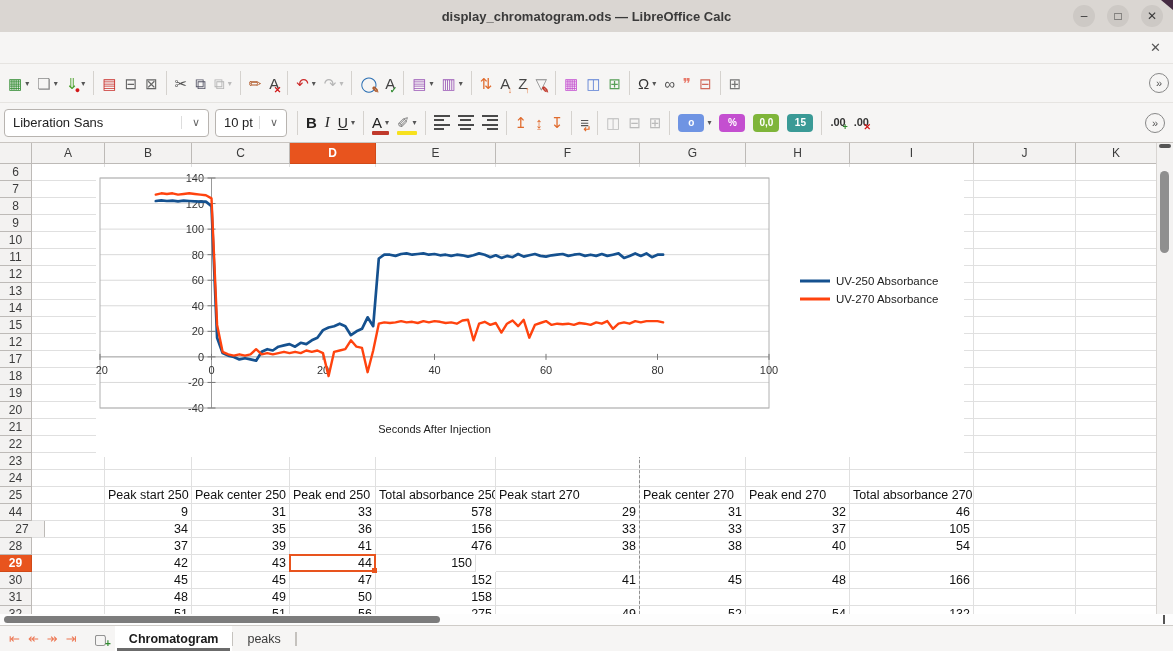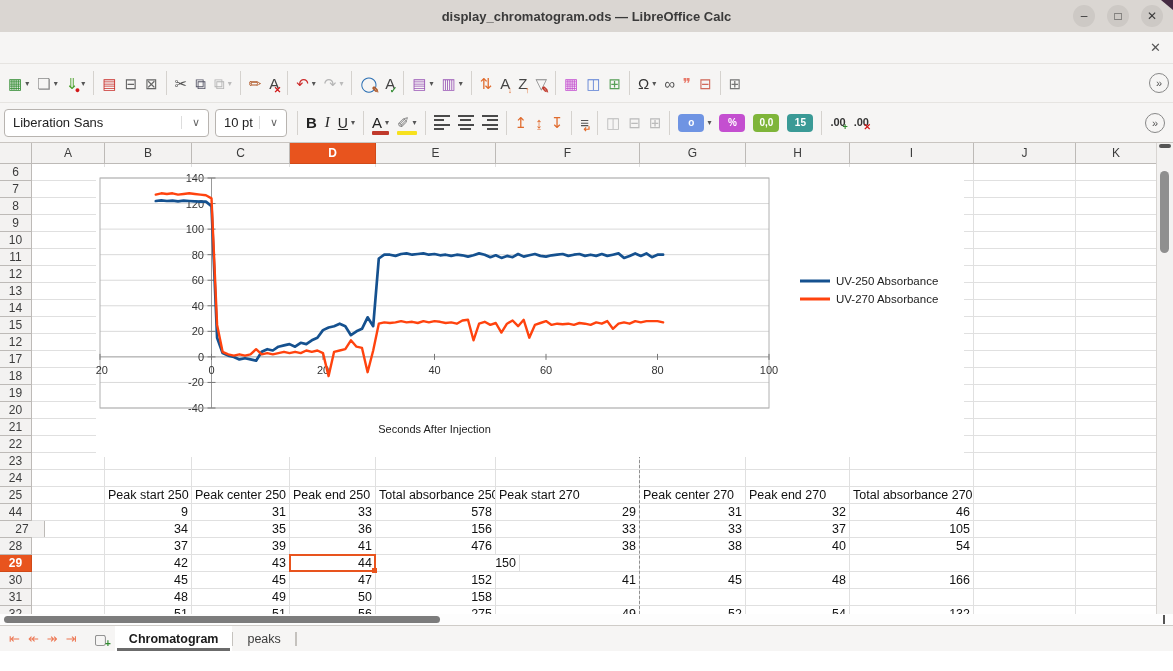--- a/index.html
+++ b/index.html
@@ -603,21 +603,21 @@
       <div class="cell num" style="left: 640px; top: 395px; width: 106px; height: 17px;">38</div>
       <div class="cell num" style="left: 746px; top: 395px; width: 104px; height: 17px;">40</div>
       <div class="cell num" style="left: 850px; top: 395px; width: 124px; height: 17px;">54</div>
       <div class="cell" style="left: 974px; top: 395px; width: 102px; height: 17px;"></div>
       <div class="cell" style="left: 1076px; top: 395px; width: 81px; height: 17px;"></div>
       <div class="rowhdr sel" style="left: 0px; top: 412px; width: 32px; height: 17px;">29</div>
       <div class="cell" style="left: 32px; top: 412px; width: 73px; height: 17px;"></div>
       <div class="cell num" style="left: 105px; top: 412px; width: 87px; height: 17px;">42</div>
       <div class="cell num" style="left: 192px; top: 412px; width: 98px; height: 17px;">43</div>
       <div class="cell num" style="left: 290px; top: 412px; width: 86px; height: 17px;">44</div>
-      <div class="cell num" style="left: 376px; top: 412px; width: 144px; height: 17px;">150</div>
+      <div class="cell num" style="left: 376px; top: 412px; width: 100px; height: 17px;">150</div>
       <div class="cell" style="left: 496px; top: 412px; width: 144px; height: 17px;"></div>
       <div class="cell" style="left: 640px; top: 412px; width: 106px; height: 17px;"></div>
       <div class="cell" style="left: 746px; top: 412px; width: 104px; height: 17px;"></div>
       <div class="cell" style="left: 850px; top: 412px; width: 124px; height: 17px;"></div>
       <div class="cell" style="left: 974px; top: 412px; width: 102px; height: 17px;"></div>
       <div class="cell" style="left: 1076px; top: 412px; width: 81px; height: 17px;"></div>
       <div class="rowhdr" style="left: 0px; top: 429px; width: 32px; height: 17px;">30</div>
       <div class="cell" style="left: 32px; top: 429px; width: 73px; height: 17px;"></div>
       <div class="cell num" style="left: 105px; top: 429px; width: 87px; height: 17px;">45</div>
       <div class="cell num" style="left: 192px; top: 429px; width: 98px; height: 17px;">45</div>

